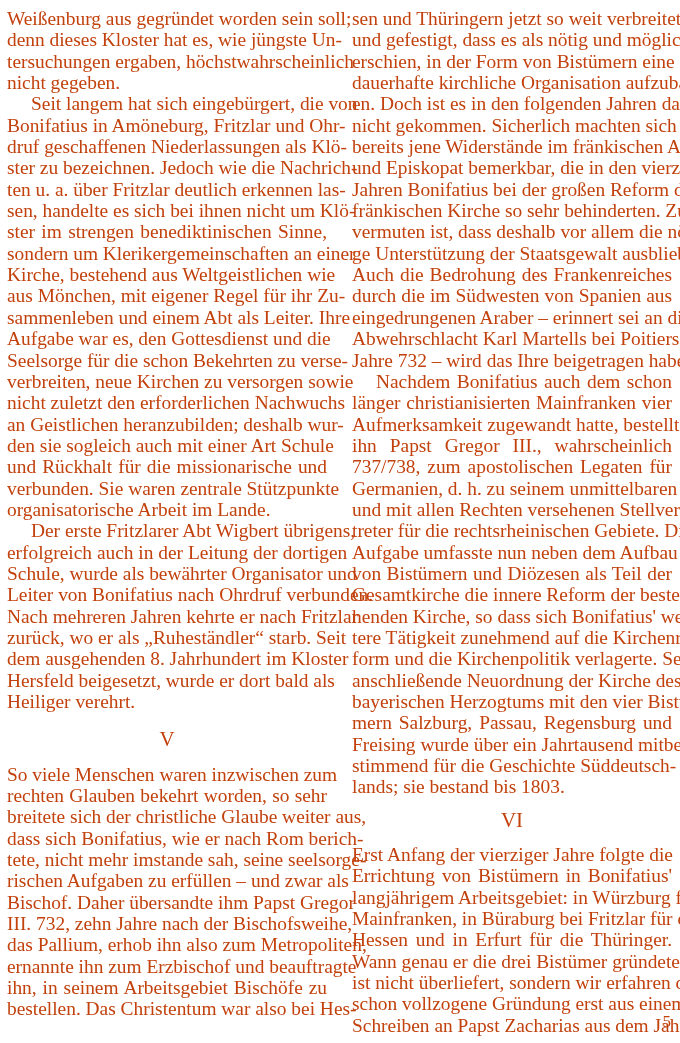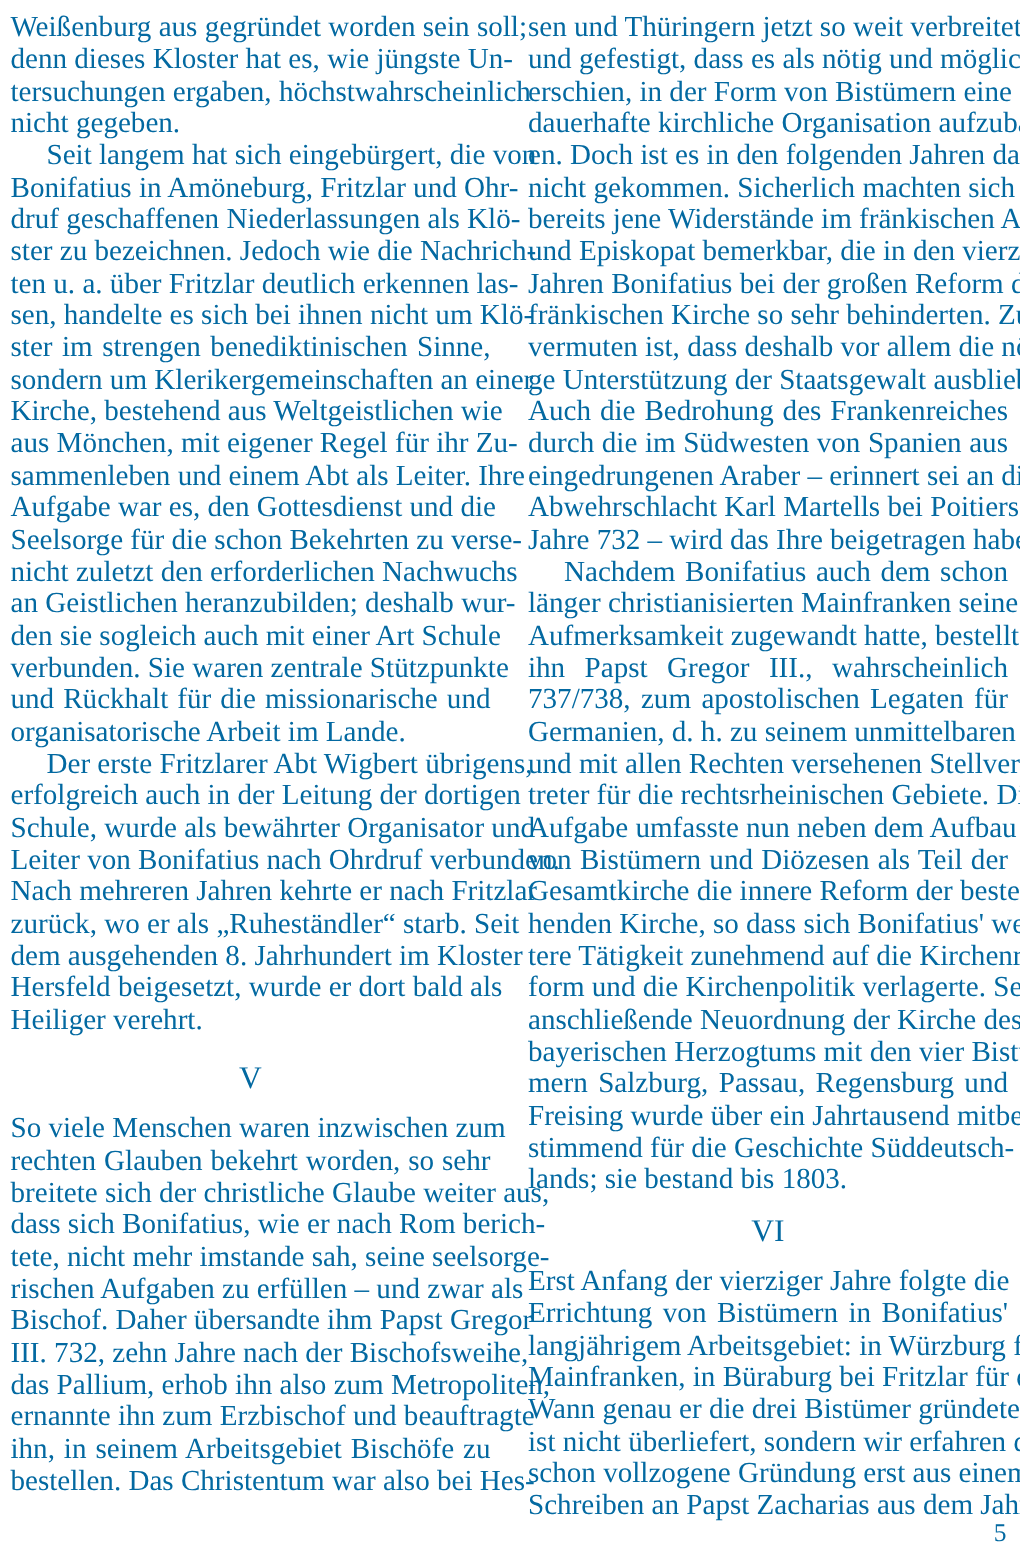--- a/index.html
+++ b/index.html
@@ -1,17 +1,17 @@
 <!DOCTYPE html>
 <html><head>
 <meta charset="utf-8">
 <style>
   html, body { margin: 0; padding: 0; background: #ffffff; }
   body { width: 680px; height: 1043px; position: relative; overflow: hidden; }
-  .page { position: absolute; left: 0; top: 0; width: 680px; height: 1043px; color: #0369a1; font-family: "Liberation Serif", "DejaVu Serif", serif; font-size: 19.4px; }
+  .page { position: absolute; left: 0; top: 0; width: 680px; height: 1043px; color: #c2410c; font-family: "Liberation Serif", "DejaVu Serif", serif; font-size: 19.4px; }
   .col { position: absolute; top: 8px; width: 320px; }
   .col.left { left: 7px; }
   .col.right { left: 352px; }
   .line { height: 21.35px; line-height: 21.35px; white-space: nowrap; text-align: justify; text-align-last: justify; }
   .line.last { text-align-last: left; }
   .line.indent { padding-left: 24px; }
   .heading { text-align: center; height: 21.35px; line-height: 21.35px; font-size: 21px; }
   .gap-before { margin-top: 17px; }
   .gap-after { margin-bottom: 13px; }
   .pagenum { position: absolute; right: 9px; top: 1012px; font-size: 17px; }
@@ -37,25 +37,26 @@
       <div class="line">ster zu bezeichnen. Jedoch wie die Nachrich-</div>
       <div class="line">ten u. a. über Fritzlar deutlich erkennen las-</div>
       <div class="line">sen, handelte es sich bei ihnen nicht um Klö-</div>
       <div class="line">ster im strengen benediktinischen Sinne,</div>
       <div class="line">sondern um Klerikergemeinschaften an einer</div>
       <div class="line">Kirche, bestehend aus Weltgeistlichen wie</div>
       <div class="line">aus Mönchen, mit eigener Regel für ihr Zu-</div>
       <div class="line">sammenleben und einem Abt als Leiter. Ihre</div>
       <div class="line">Aufgabe war es, den Gottesdienst und die</div>
       <div class="line">Seelsorge für die schon Bekehrten zu verse-</div>
+      <div class="line">verbreiten, neue Kirchen zu versorgen sowie</div>
       <div class="line">nicht zuletzt den erforderlichen Nachwuchs</div>
       <div class="line">an Geistlichen heranzubilden; deshalb wur-</div>
       <div class="line">den sie sogleich auch mit einer Art Schule</div>
+      <div class="line">und Rückhalt für die missionarische und</div>
       <div class="line">verbunden. Sie waren zentrale Stützpunkte</div>
-      <div class="line">und Rückhalt für die missionarische und</div>
       <div class="line last">organisatorische Arbeit im Lande.</div>
     </div>
 
     <div>
       <div class="line indent">Der erste Fritzlarer Abt Wigbert übrigens,</div>
       <div class="line">erfolgreich auch in der Leitung der dortigen</div>
       <div class="line">Schule, wurde als bewährter Organisator und</div>
       <div class="line">Leiter von Bonifatius nach Ohrdruf verbunden.</div>
       <div class="line">Nach mehreren Jahren kehrte er nach Fritzlar</div>
       <div class="line">zurück, wo er als „Ruheständler“ starb. Seit</div>
@@ -99,21 +100,21 @@
       <div class="line">ge Unterstützung der Staatsgewalt ausblieb.</div>
       <div class="line">Auch die Bedrohung des Frankenreiches</div>
       <div class="line">durch die im Südwesten von Spanien aus</div>
       <div class="line">eingedrungenen Araber – erinnert sei an die</div>
       <div class="line">Abwehrschlacht Karl Martells bei Poitiers im</div>
       <div class="line last">Jahre 732 – wird das Ihre beigetragen haben.</div>
     </div>
 
     <div>
       <div class="line indent">Nachdem Bonifatius auch dem schon</div>
-      <div class="line">länger christianisierten Mainfranken seine</div>
+      <div class="line">länger christianisierten Mainfranken vier</div>
       <div class="line">Aufmerksamkeit zugewandt hatte, bestellte</div>
       <div class="line">ihn Papst Gregor III., wahrscheinlich</div>
       <div class="line">737/738, zum apostolischen Legaten für</div>
       <div class="line">Germanien, d. h. zu seinem unmittelbaren</div>
       <div class="line">und mit allen Rechten versehenen Stellver-</div>
       <div class="line">treter für die rechtsrheinischen Gebiete. Die</div>
       <div class="line">Aufgabe umfasste nun neben dem Aufbau</div>
       <div class="line">von Bistümern und Diözesen als Teil der</div>
       <div class="line">Gesamtkirche die innere Reform der beste-</div>
       <div class="line">henden Kirche, so dass sich Bonifatius' wei-</div>
@@ -127,20 +128,21 @@
       <div class="line last">lands; sie bestand bis 1803.</div>
     </div>
 
     <div class="heading gap-before gap-after" style="margin-top:12px;">VI</div>
 
     <div>
       <div class="line">Erst Anfang der vierziger Jahre folgte die</div>
       <div class="line">Errichtung von Bistümern in Bonifatius'</div>
       <div class="line">langjährigem Arbeitsgebiet: in Würzburg für</div>
       <div class="line">Mainfranken, in Büraburg bei Fritzlar für die</div>
+      <div class="line">Hessen und in Erfurt für die Thüringer.</div>
       <div class="line">Wann genau er die drei Bistümer gründete,</div>
       <div class="line">ist nicht überliefert, sondern wir erfahren die</div>
       <div class="line">schon vollzogene Gründung erst aus einem</div>
       <div class="line">Schreiben an Papst Zacharias aus dem Jahre</div>
     </div>
   </div>
 
   <div class="pagenum">5</div>
 </div>
 

